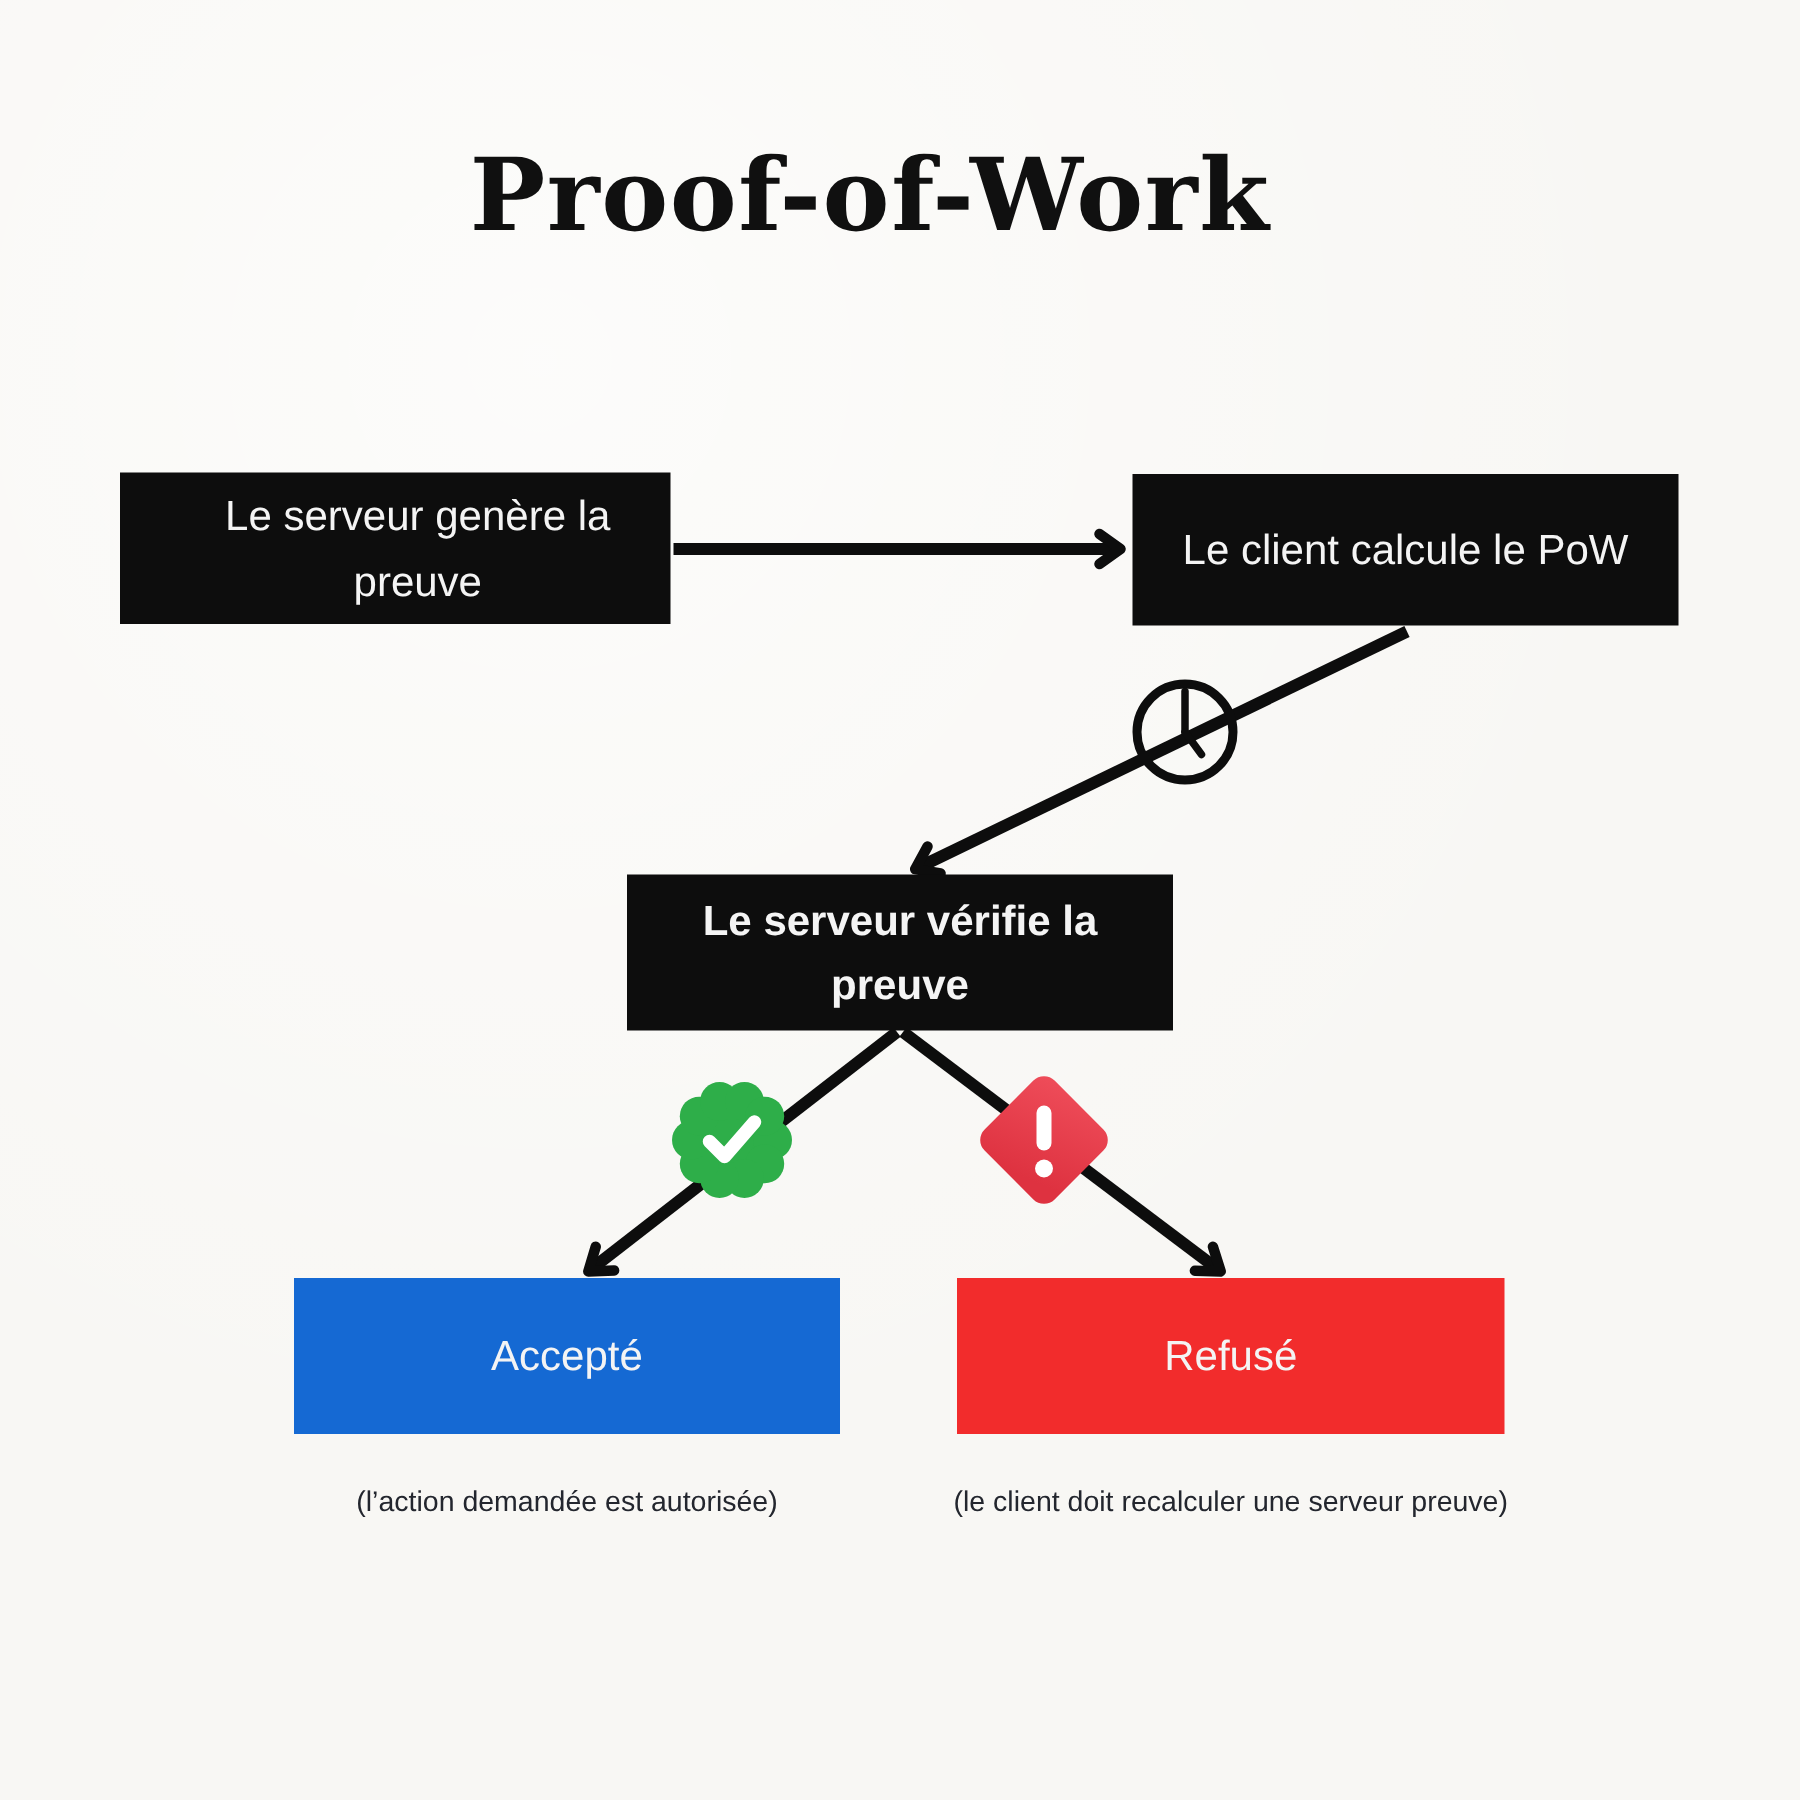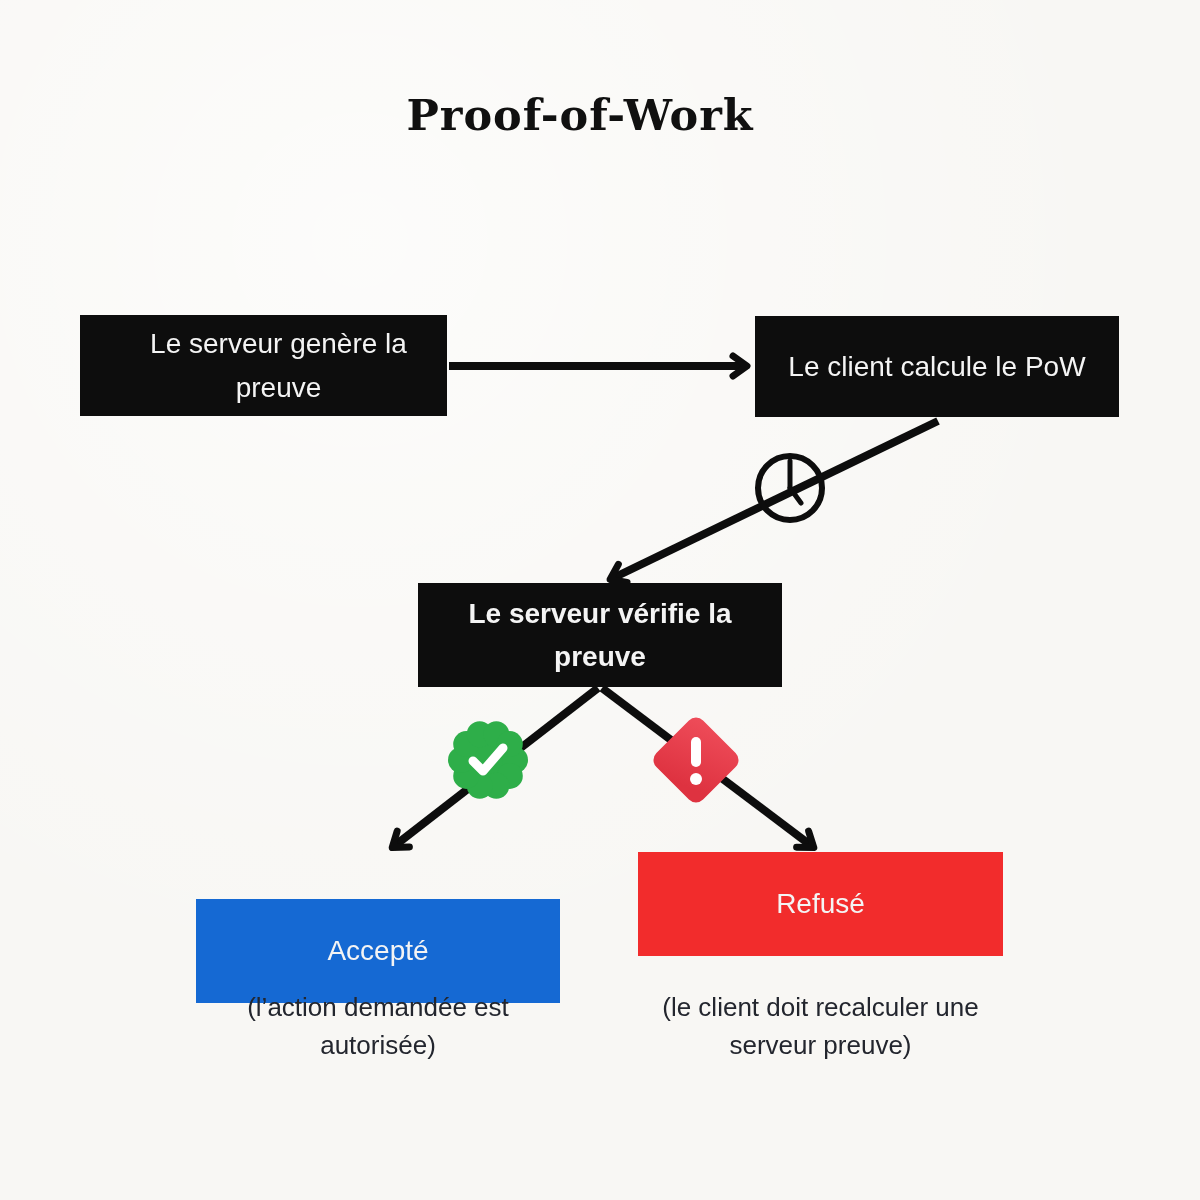--- a/index.html
+++ b/index.html
@@ -22,21 +22,21 @@
       #f8f7f4;
   }
   .title {
     position: absolute;
     left: 0;
     top: 90px;
     width: 1160px;
     text-align: center;
     font-family: "DejaVu Serif", "Liberation Serif", serif;
     font-weight: bold;
-    font-size: 43px;
+    font-size: 67px;
     letter-spacing: 1px;
     color: #101010;
   }
   .node {
     position: absolute;
     display: flex;
     align-items: center;
     justify-content: center;
     text-align: center;
     color: #f4f4f4;
@@ -45,28 +45,28 @@
     padding: 0 18px;
     box-sizing: border-box;
   }
   .node.black { background: #0d0d0d; }
   .node.blue  { background: #1569d3; }
   .node.red   { background: #f22c2c; text-align: center; }
 
   #node-server-generates { left: 80px;  top: 315px; width: 367px; height: 101px; padding-left: 48px; }
   #node-client-computes  { left: 755px; top: 316px; width: 364px; height: 101px; }
   #node-server-verifies  { left: 418px; top: 583px; width: 364px; height: 104px; font-weight: bold; }
-  #node-accepted         { left: 196px; top: 852px; width: 364px; height: 104px; margin-top: 47px; }
+  #node-accepted         { left: 196px; top: 852px; width: 364px; height: 104px; }
   #node-refused          { left: 638px; top: 852px; width: 365px; height: 104px; }
 
   .caption {
     position: absolute;
     text-align: center;
     color: #23262e;
-    font-size: 26px;
+    font-size: 19px;
     line-height: 1.48;
   }
   #caption-accepted { left: 188px; top: 988px; width: 380px; }
   #caption-refused  { left: 630px; top: 988px; width: 381px; }
 
   svg.overlay {
     position: absolute;
     left: 0;
     top: 0;
     width: 1200px;

